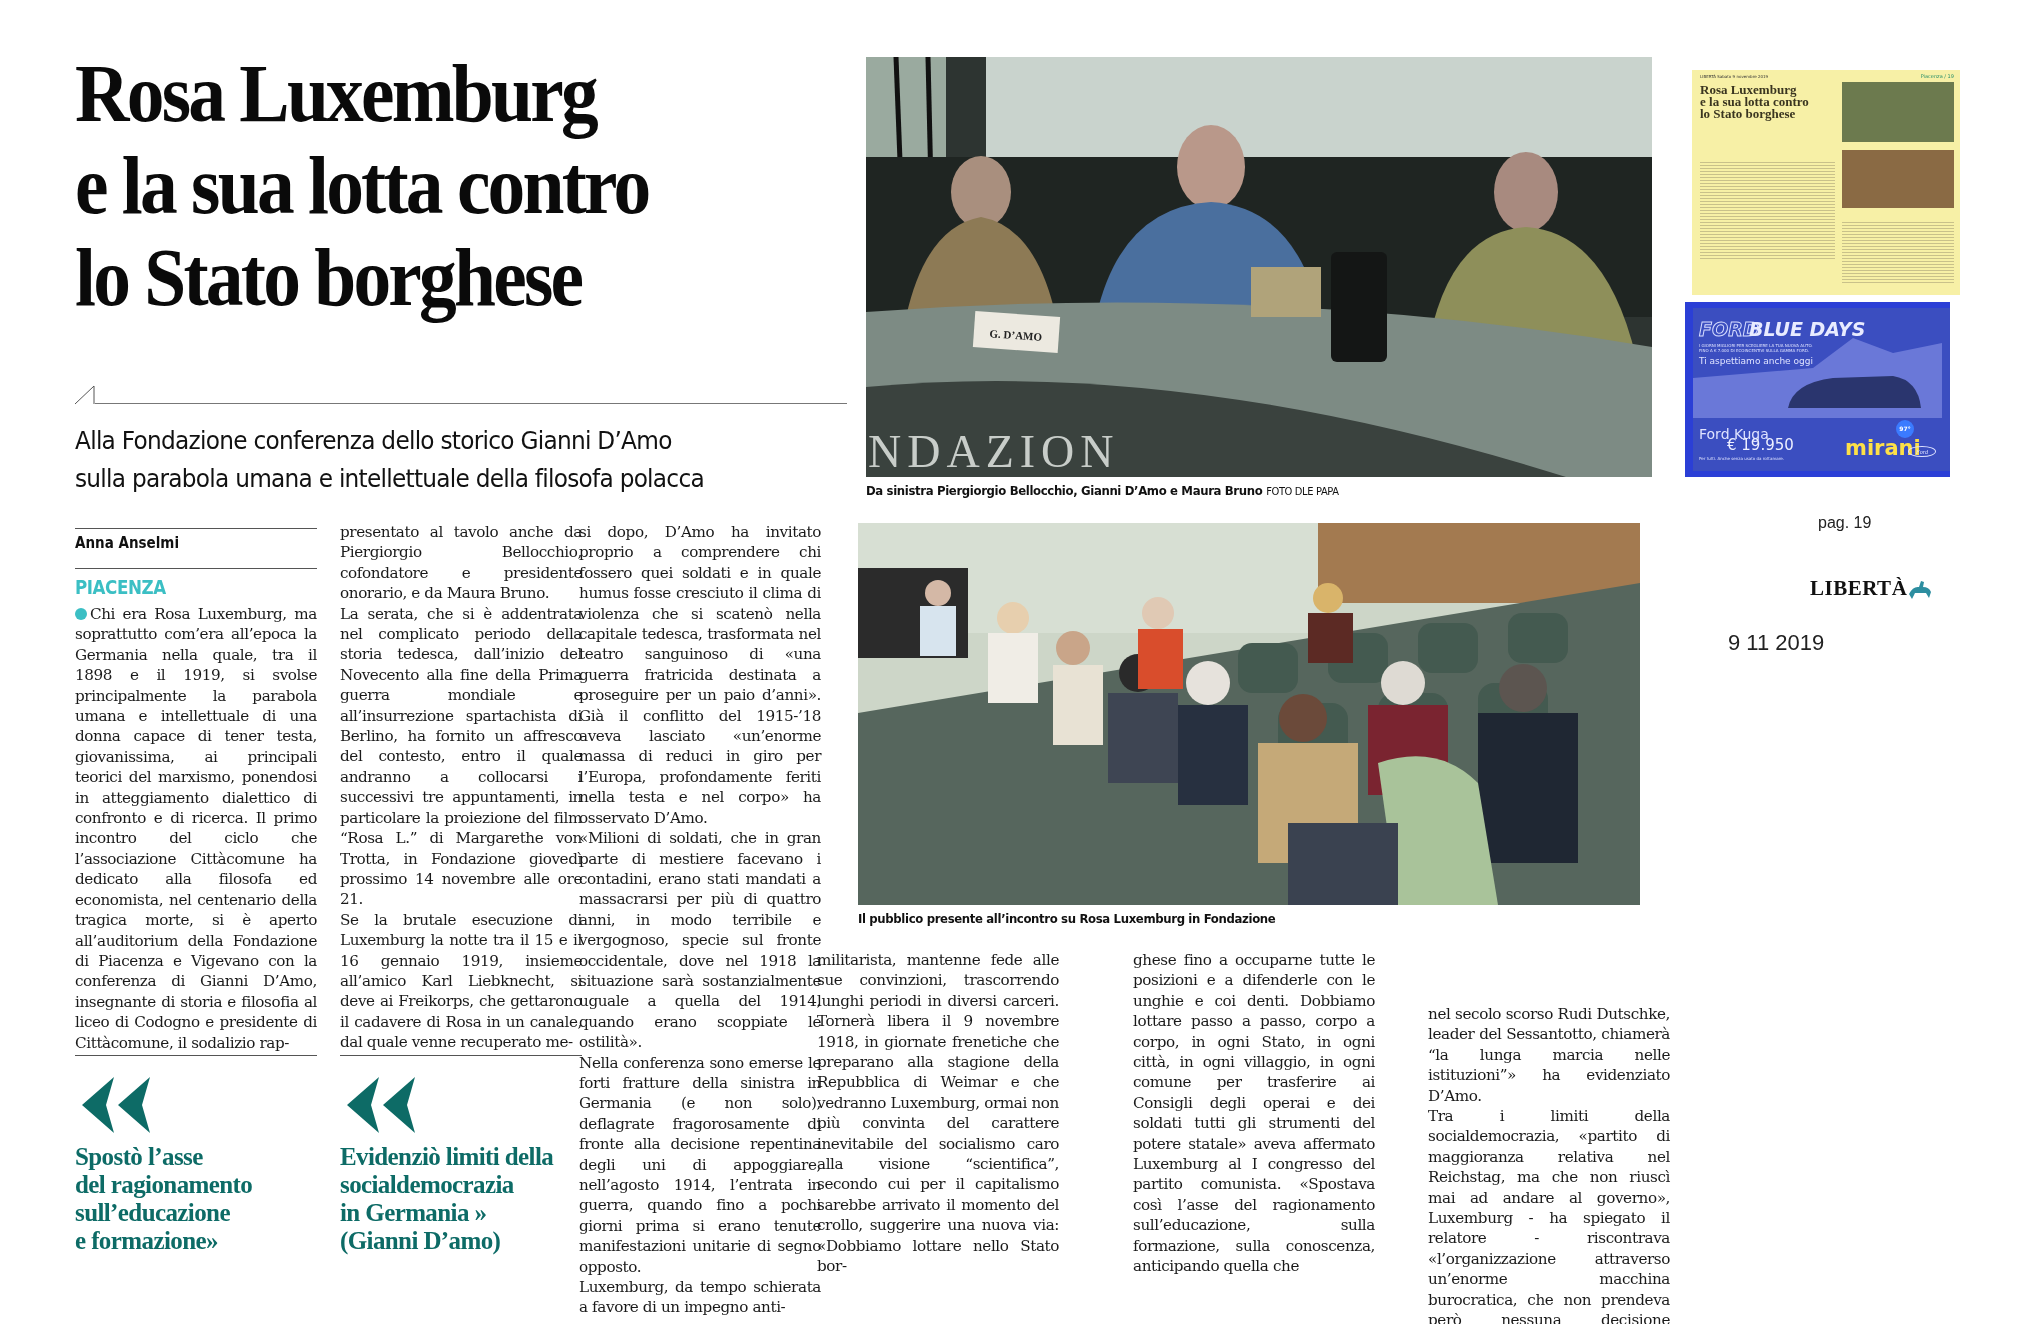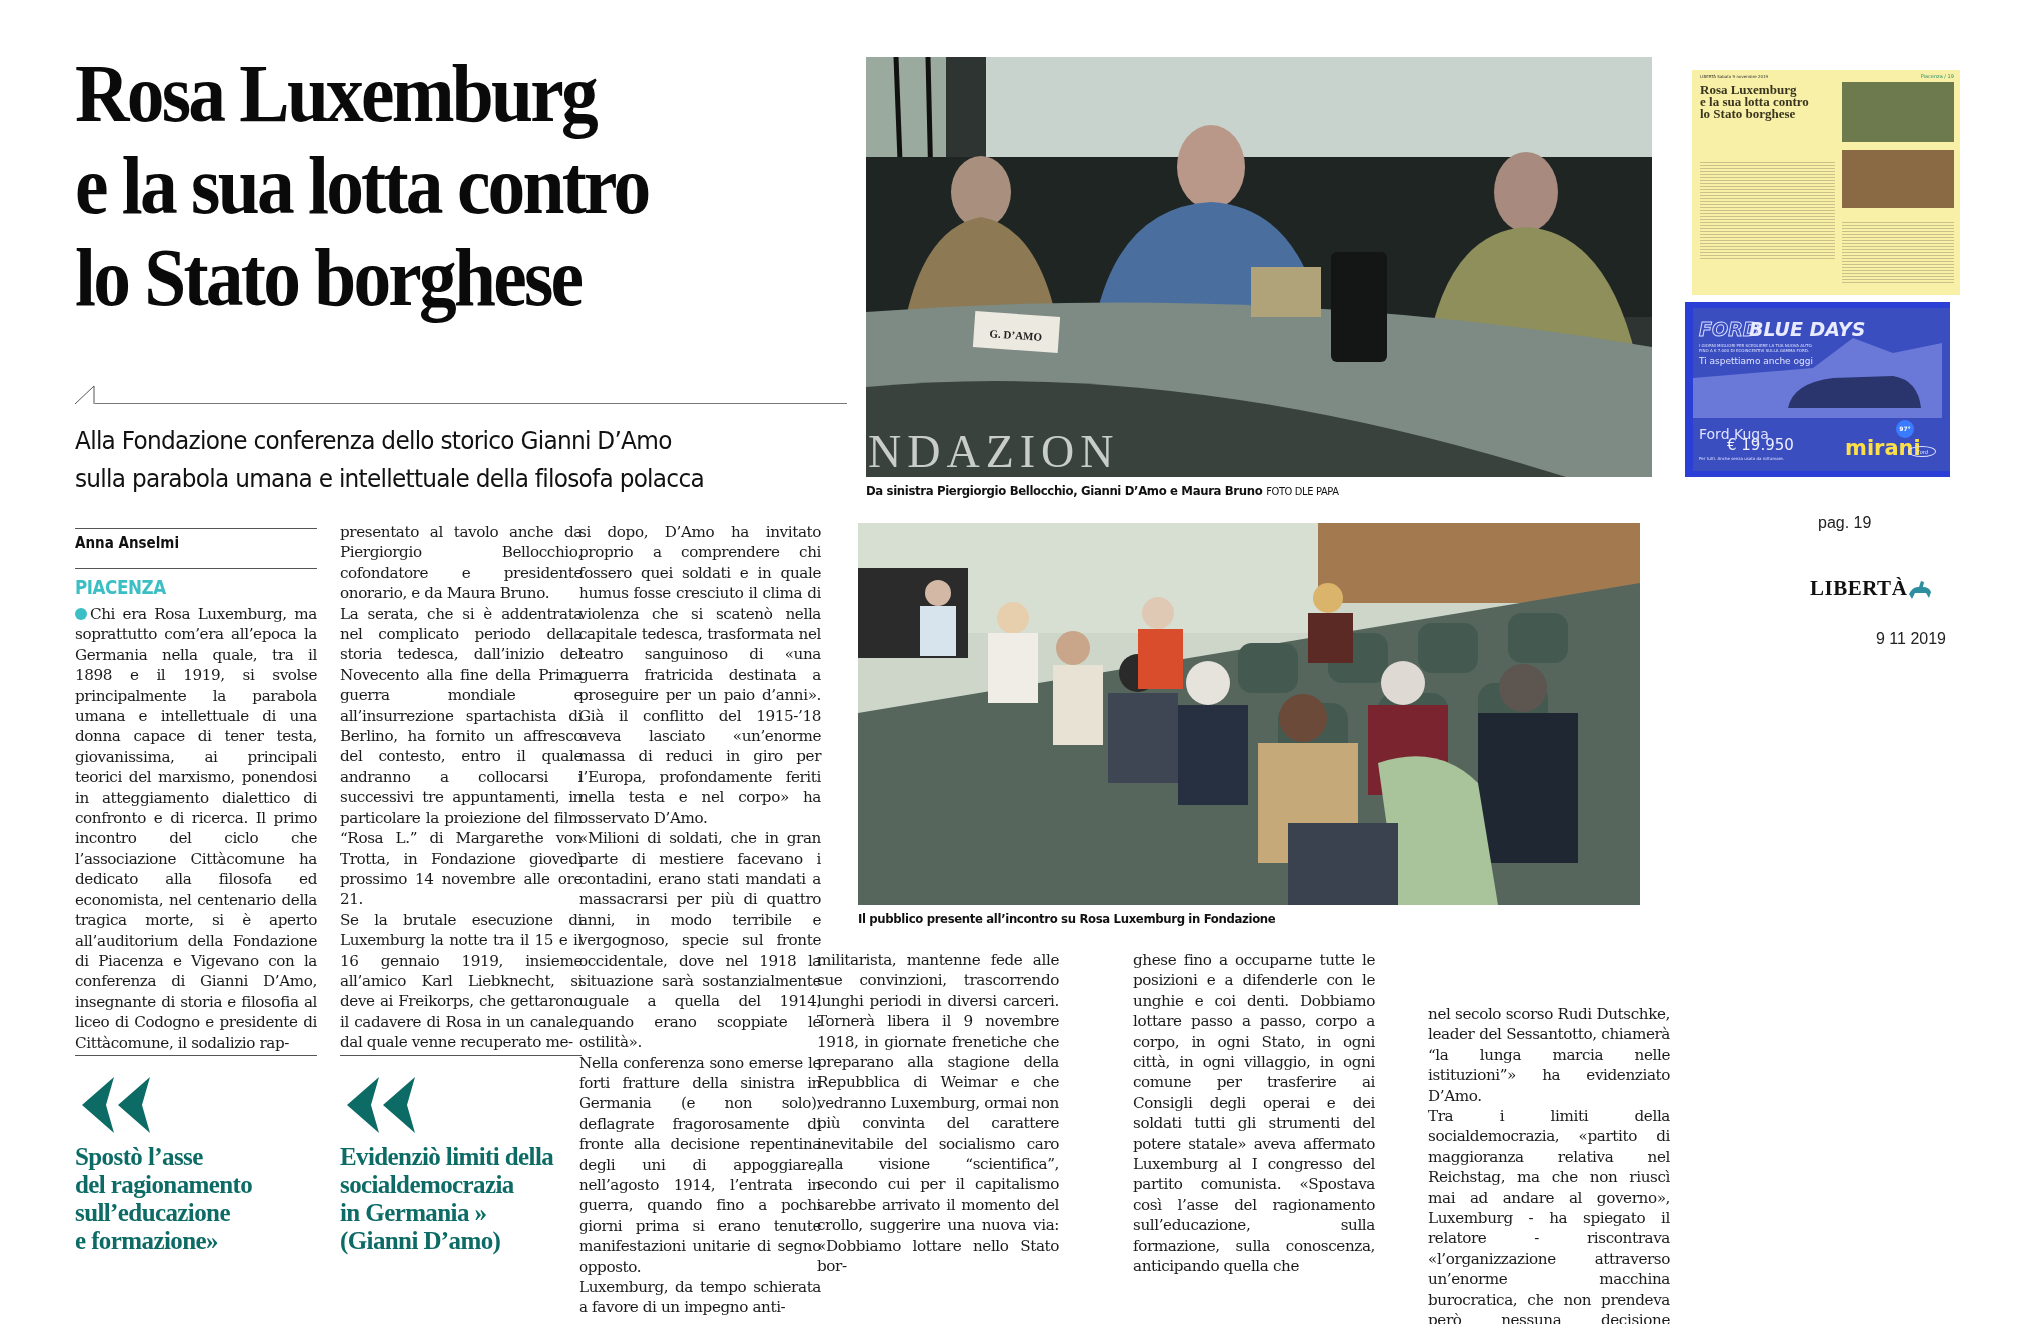--- a/index.html
+++ b/index.html
@@ -250,13 +250,13 @@
   </div>
 </div>
 
 <div class="abs pageinfo" style="left:1818px; top:514px;">pag. 19</div>
 <div class="abs" style="left:1810px; top:576px; display:flex; align-items:center;">
   <span class="logo">LIBERTÀ</span>
   <svg width="26" height="22" viewBox="0 0 26 22">
     <path d="M2 16 Q6 8 12 9 L14 3 L17 4 L16 9 Q22 9 24 14 L22 20 L19 15 L8 15 L5 21 Z" fill="#2d8ea0"></path>
   </svg>
 </div>
-<div class="abs pageinfo" style="left:1876px; top:630px; font-size:16px;">9 11 2019</div>
+<div class="abs pageinfo" style="left:1728px; top:630px; font-size:22px;">9 11 2019</div>
 
 </body></html>

